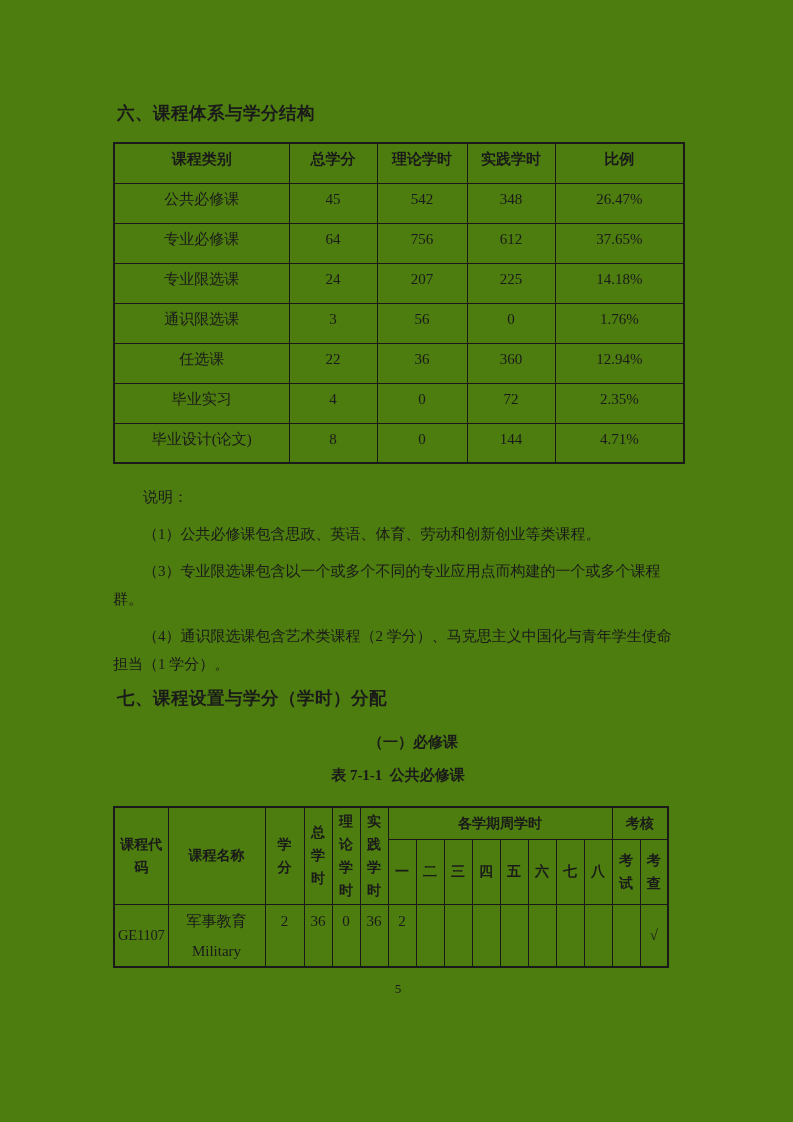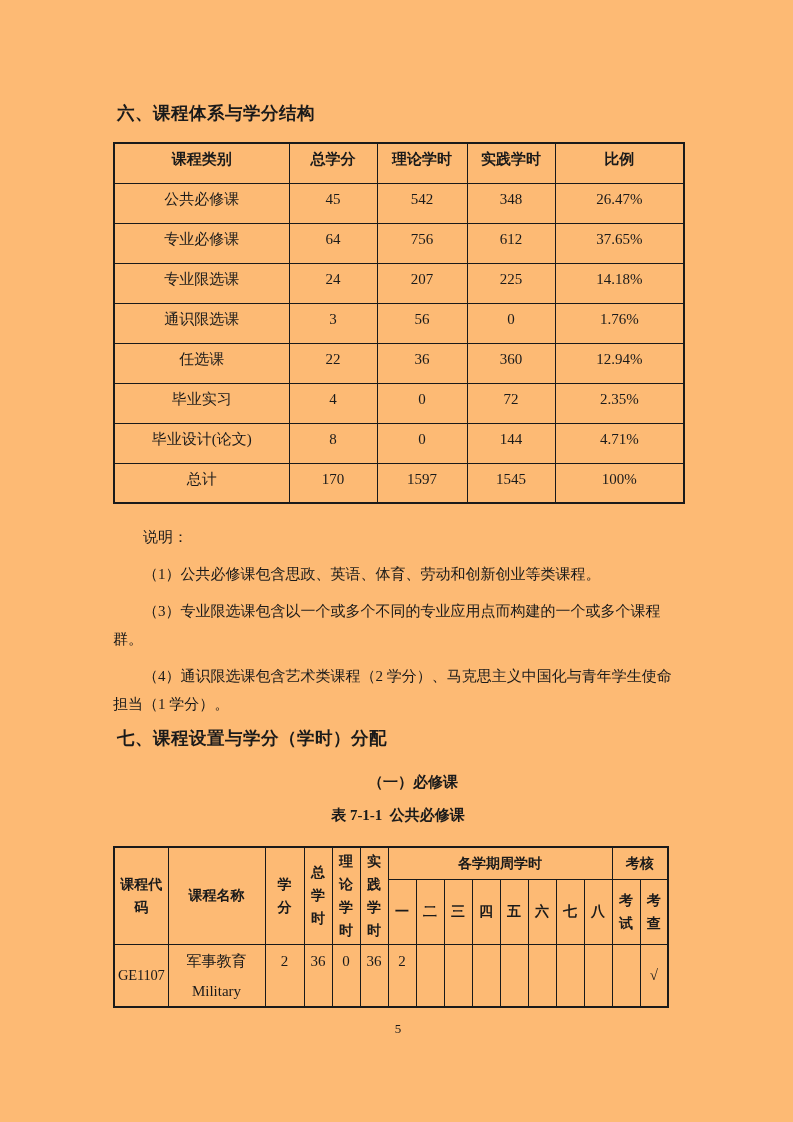--- a/index.html
+++ b/index.html
@@ -1,21 +1,21 @@
 <!DOCTYPE html>
 <html><head>
 <meta charset="utf-8">
 <style>
   * { box-sizing: border-box; }
   html, body { margin: 0; padding: 0; background: #ffffff; }
   .page {
     position: relative;
     width: 793px;
     height: 1122px;
-    background: #fdba74;
+    background: #4d7c0f;
     overflow: hidden;
     font-family: "Liberation Serif", serif;
     color: #1a1a1a;
   }
   .content {
     position: absolute;
     left: 113px;
     top: 0;
     width: 570px;
   }
@@ -189,27 +189,20 @@
           <td>0</td>
           <td>72</td>
           <td>2.35%</td>
         </tr>
         <tr>
           <td>毕业设计(论文)</td>
           <td>8</td>
           <td>0</td>
           <td>144</td>
           <td>4.71%</td>
-        </tr>
-        <tr>
-          <td>总计</td>
-          <td>170</td>
-          <td>1597</td>
-          <td>1545</td>
-          <td>100%</td>
         </tr>
       </tbody>
     </table>
 
     <div class="notes">
       <p>说明：</p>
       <p>（1）公共必修课包含思政、英语、体育、劳动和创新创业等类课程。</p>
       <p>（3）专业限选课包含以一个或多个不同的专业应用点而构建的一个或多个课程群。</p>
       <p>（4）通识限选课包含艺术类课程（2 学分）、马克思主义中国化与青年学生使命担当（1 学分）。</p>
     </div>

